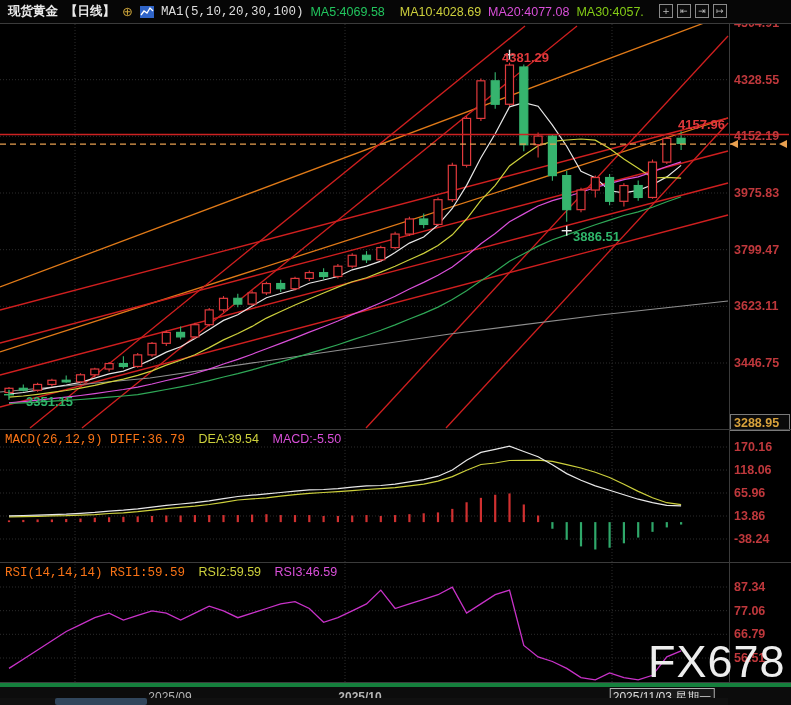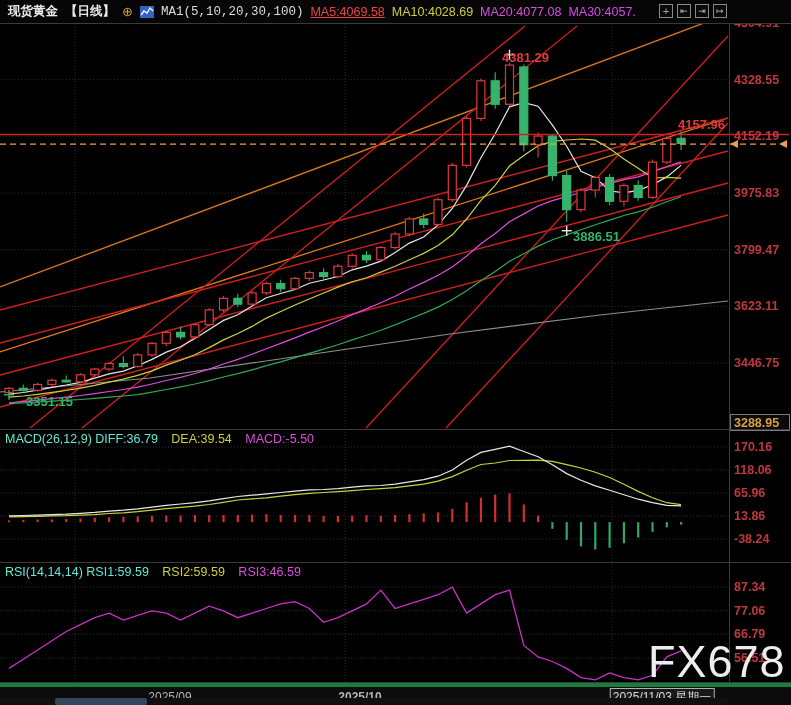--- a/index.html
+++ b/index.html
@@ -13,21 +13,21 @@
   .plus{color:#c8a13a;font-size:13px;cursor:pointer;}
   .chart-ico{display:inline-flex;align-items:center;}
   .ma-settings{color:#dcdcdc;font-family:Liberation Mono, monospace;}
   .ma-val{font-weight:400;}
   .toolbar{position:absolute;right:64px;top:4px;display:flex;gap:4px;z-index:4;}
   .tbtn{width:14px;height:14px;border:1px solid #8a8a8a;background:#0a0a0a;color:#bdbdbd;
         font-size:9px;line-height:12px;text-align:center;padding:0;cursor:pointer;
         font-family:"DejaVu Sans",sans-serif;}
   .ind-label{position:absolute;left:5px;z-index:2;font-size:12.5px;white-space:nowrap;}
   .ind-label span{margin-right:10px;}
-  .c-white{color:#5eead4;} .c-yellow{color:#cdd03c;} .c-magenta{color:#d94fd9;}
+  .c-white{color:#f97316;font-family:Liberation Mono, monospace;} .c-yellow{color:#cdd03c;} .c-magenta{color:#d94fd9;}
   .macd-label{top:432px;} .rsi-label{top:565px;}
   .xaxis{position:absolute;top:683px;left:0;width:791px;height:22px;background:#0c0c0c;
          border-top:4px solid #15803d;z-index:2;box-sizing:border-box;}
   .xaxis .xlab{position:absolute;top:3px;transform:translateX(-50%);color:#b5b5b5;font-size:12px;}
   .xaxis .xcur{position:absolute;top:1px;transform:translateX(-50%);color:#ddd;font-size:12px;
                border:1px solid #b0b0b0;background:#181818;padding:0 2px;line-height:16px;}
   .watermark{position:absolute;top:636px;left:648px;z-index:2;color:#ededed;font-size:45px;
              letter-spacing:1px;pointer-events:none;font-weight:400;}
   .scrollbar{position:absolute;left:0;top:698px;width:728px;height:7px;background:#101010;z-index:3;}
   .scrollbar .thumb{position:absolute;left:55px;top:0;width:92px;height:7px;background:#31465c;
@@ -42,24 +42,24 @@
     <span class="title">现货黄金</span>
     <span class="title">【日线】</span>
     <span class="plus">⊕</span>
     <span class="chart-ico">
       <svg width="14" height="12">
           <rect x="0" y="0" width="14" height="12" fill="#2f64c8"></rect>
         <polyline points="1,9 4,5 7,7 10,2 13,5" fill="none" stroke="#fff" stroke-width="1.3"></polyline>
         </svg>
     </span>
     <span class="ma-settings">MA1(5,10,20,30,100)</span>
-    <span class="ma-val" style="color: #ef4444; text-decoration: underline;">MA5:4069.58</span>
-    <span class="ma-val" style="color: rgb(205, 208, 60);">MA10:4028.69</span>
+    <span class="ma-val" style="color: #22c55e;">MA5:4069.58</span>
+    <span class="ma-val" style="color: rgb(205, 208, 60); margin-left: 8px;">MA10:4028.69</span>
     <span class="ma-val" style="color: rgb(217, 79, 217);">MA20:4077.08</span>
-    <span class="ma-val" style="color: #d946ef; text-align: center;">MA30:4057.</span>
+    <span class="ma-val" style="color: #84cc16; text-align: center;">MA30:4057.</span>
   </div>
 
   <div class="toolbar">
     <button class="tbtn">+</button>
     <button class="tbtn">⇤</button>
     <button class="tbtn">⇥</button>
     <button class="tbtn">↦</button>
   </div>
 
   <svg id="chart" width="791" height="705">

